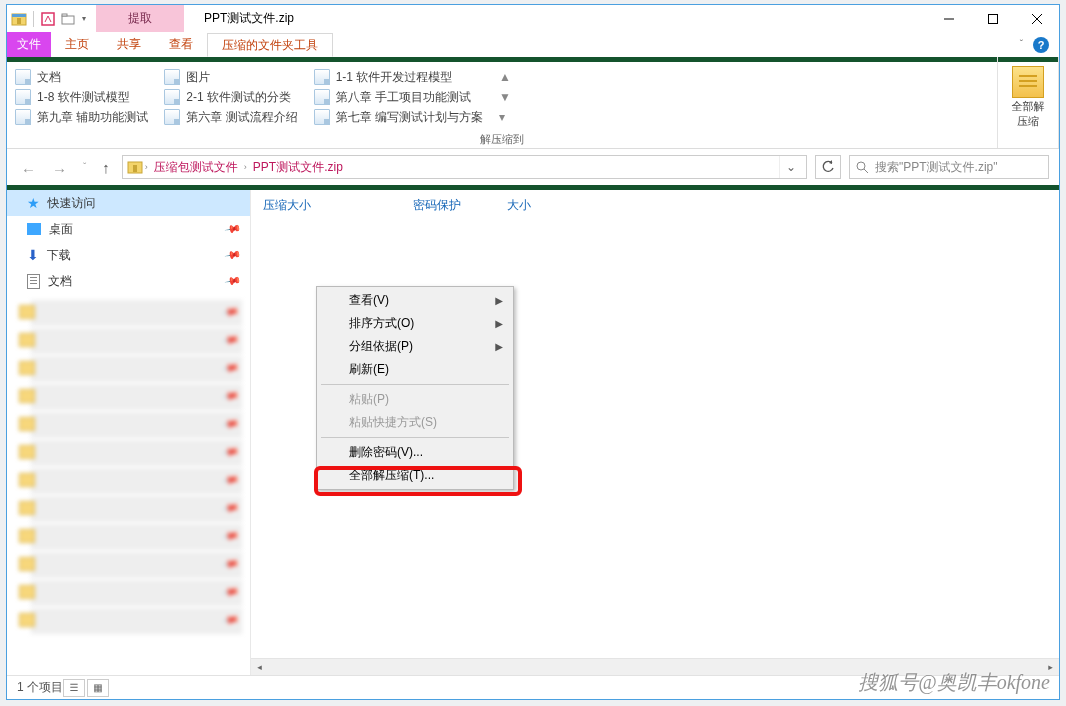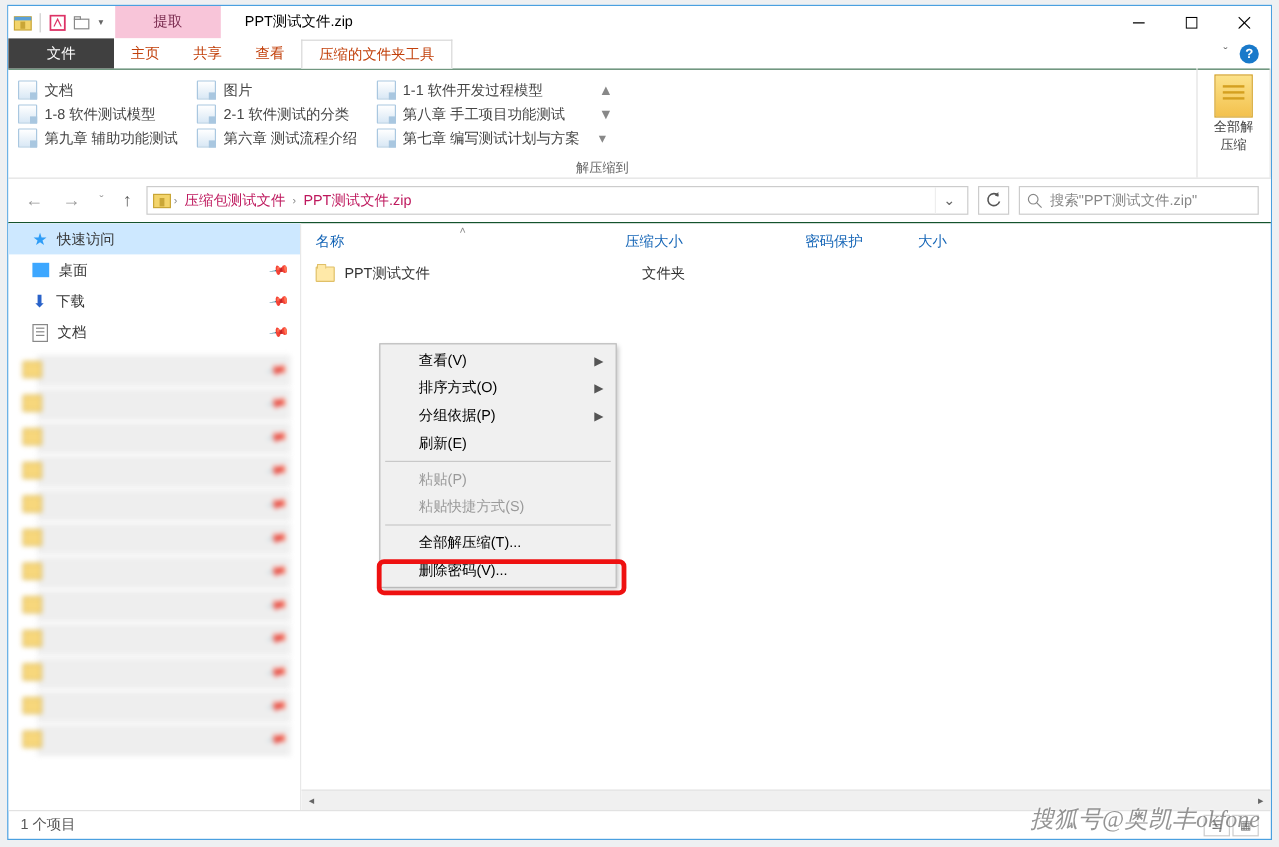--- a/index.html
+++ b/index.html
@@ -9,21 +9,21 @@
 .tb{height:27px;display:flex;align-items:stretch;background:#fff}
 .tb .qat{display:flex;align-items:center;padding:0 4px;gap:4px}
 .qat-ico{width:16px;height:16px;display:flex;align-items:center;justify-content:center}
 .qat-sep{width:1px;height:16px;background:#ccc;margin:0 2px}
 .contextual{background:#f8c5d9;color:#7a2b4f;display:flex;align-items:center;padding:0 32px;font-size:12px;margin-left:4px}
 .title{flex:1;display:flex;align-items:center;padding-left:20px;color:#000}
 .wc{display:flex}
 .wc div{width:44px;display:flex;align-items:center;justify-content:center;color:#222}
 
 .tabs{height:25px;display:flex;align-items:stretch;background:#fff;position:relative}
-.tabs .ftab{background:#404040;color:#fff;display:flex;align-items:center;padding:0 32px}
+.tabs .ftab{background:#d946ef;color:#fff;display:flex;align-items:center;padding:0 10px}
 .tabs .tab{display:flex;align-items:center;padding:0 14px;color:#c2410c}
 .tabs .tabctx{border:1px solid #d8d8d8;border-bottom:1px solid #fff;background:#fff;margin-top:1px}
 .tabs .spacer{flex:1}
 .tabs .rcol{display:flex;align-items:center;gap:10px;padding-right:10px}
 .help{width:16px;height:16px;border-radius:50%;background:#1979ca;color:#fff;display:flex;align-items:center;justify-content:center;font-size:11px;font-weight:bold}
 .chev{color:#666;font-size:10px}
 .ribbon{height:92px;border-bottom:1px solid #dcdcdc;display:flex;background:#fff}
 .rgrp{border-right:1px solid #e2e2e2;display:flex;flex-direction:column}
 .rgrp .body{flex:1;display:flex}
 .rgrp .lbl{height:16px;text-align:center;color:#666;font-size:11px}
@@ -40,21 +40,21 @@
 .navbtn{color:#999;font-size:15px;padding:2px 4px}
 .navbtn.on{color:#555}
 .bc{flex:1;height:24px;border:1px solid #ccc;display:flex;align-items:center;padding:0 4px;gap:2px;position:relative}
 .bc .seg{display:flex;align-items:center;gap:4px;padding:0 4px;color:#be185d}
 .bc .ar{color:#888;font-size:9px}
 .bc .drop{margin-left:auto;padding:0 6px;color:#666;border-left:1px solid #eee;height:100%;display:flex;align-items:center}
 .refresh{width:26px;height:24px;border:1px solid #ccc;display:flex;align-items:center;justify-content:center;color:#555}
 .search{width:200px;height:24px;border:1px solid #ccc;display:flex;align-items:center;padding:0 6px;gap:6px;color:#888}
 .search svg{flex:none}
 
-.body{flex:1;display:flex;overflow:hidden;border-top:1px solid #14532d}
+.body{flex:1;display:flex;overflow:hidden;border-top:5px solid #14532d}
 .side{width:244px;border-right:1px solid #e8e8e8;background:#fff;overflow:hidden;display:flex;flex-direction:column}
 .side .item{height:26px;display:flex;align-items:center;padding:0 8px 0 20px;gap:8px;color:#333;position:relative}
 .side .item.sel{background:#cde8ff}
 .side .item .pin{position:absolute;right:10px;color:#666;font-size:11px;transform:rotate(35deg)}
 .side .blur{height:26px;margin:0 8px 2px 24px;background:#eee;filter:blur(2px);position:relative}
 .side .blur::before{content:"";position:absolute;left:-12px;top:5px;width:14px;height:12px;background:#f7d77c;border:1px solid #d8b24a}
 .side .blur .pin{position:absolute;right:4px;top:6px;color:#888;font-size:11px;transform:rotate(35deg);filter:none}
 .star{color:#2e9df7;font-size:14px}
 .sqr{width:14px;height:12px;background:#3da7ff;display:inline-block}
 .dl{color:#2962c9;font-size:14px}
@@ -73,21 +73,21 @@
 .row .name{width:240px;color:#333}
 .row .type{color:#333}
 
 .ctx{position:absolute;left:316px;top:286px;width:198px;background:#f0f0f0;border:1px solid #bababa;box-shadow:2px 2px 4px rgba(0,0,0,.25);padding:2px}
 .ctx .mi{height:23px;display:flex;align-items:center;padding:0 24px 0 30px;color:#000;position:relative;font-size:12px}
 .ctx .mi.dis{color:#9a9a9a}
 .ctx .mi .arr{position:absolute;right:8px;color:#555;font-size:10px}
 .ctx hr{border:none;border-top:1px solid #c8c8c8;margin:3px 2px}
 .highlight{position:absolute;left:314px;top:466px;width:208px;height:30px;border:4px solid #e11;border-radius:6px;pointer-events:none;z-index:5}
 
-.status{height:24px;border-top:1px solid #e2e2e2;display:flex;align-items:center;padding:0 10px;color:#555;font-size:11px;justify-content:space-between}
+.status{height:24px;border-top:1px solid #e2e2e2;display:flex;align-items:center;padding:0 10px;color:#555;font-size:11px;justify-content:flex-start}
 .vbtns{display:flex;gap:2px}
 .vbtns div{width:22px;height:18px;border:1px solid #ccc;display:flex;align-items:center;justify-content:center;color:#666;font-size:10px}
 .watermark{position:absolute;right:16px;bottom:10px;color:rgba(60,60,60,.55);font-size:20px;font-style:italic;font-family:"SimSun",serif;text-shadow:0 0 3px #fff;pointer-events:none;z-index:10}
 .hscroll{position:absolute;left:0;right:0;bottom:0;height:17px;background:#f0f0f0;border-top:1px solid #e4e4e4;display:flex;align-items:center}
 .hscroll .tr{flex:1;height:100%}
 .hscroll .btn{width:17px;height:100%;display:flex;align-items:center;justify-content:center;color:#666;font-size:9px}
 svg{display:block}
 </style>
 </head>
 <body>
@@ -306,31 +306,25 @@
       <div class="blur">
           <span class="pin">📌</span>
         </div>
       <div class="blur">
           <span class="pin">📌</span>
         </div>
     </div>
 
     <div class="main">
       <div class="cols">
-        <div class="c cn"><span>名称</span><span class="sort">˄</span></div>
         <div class="c cz">压缩大小</div>
         <div class="c cp">密码保护</div>
         <div class="c">大小</div>
       </div>
       <div class="list">
-        <div class="row">
-          <span class="fold"></span>
-          <span class="name">PPT测试文件</span>
-          <span class="type">文件夹</span>
-        </div>
         <div class="hscroll">
           <div class="btn">◂</div>
           <div class="tr"></div>
           <div class="btn">▸</div>
         </div>
       </div>
     </div>
   </div>
 
   <div class="status">
@@ -353,18 +347,18 @@
     </div>
   <div class="mi">
       <span>分组依据(P)</span>
       <span class="arr">▶</span>
     </div>
   <div class="mi">刷新(E)</div>
   <hr>
   <div class="mi dis">粘贴(P)</div>
   <div class="mi dis">粘贴快捷方式(S)</div>
   <hr>
+  <div class="mi">删除密码(V)...</div>
   <div class="mi">全部解压缩(T)...</div>
-  <div class="mi">删除密码(V)...</div>
 </div>
 <div class="highlight"></div>
 
 <div class="watermark">搜狐号@奥凯丰okfone</div>
 
 </body></html>

